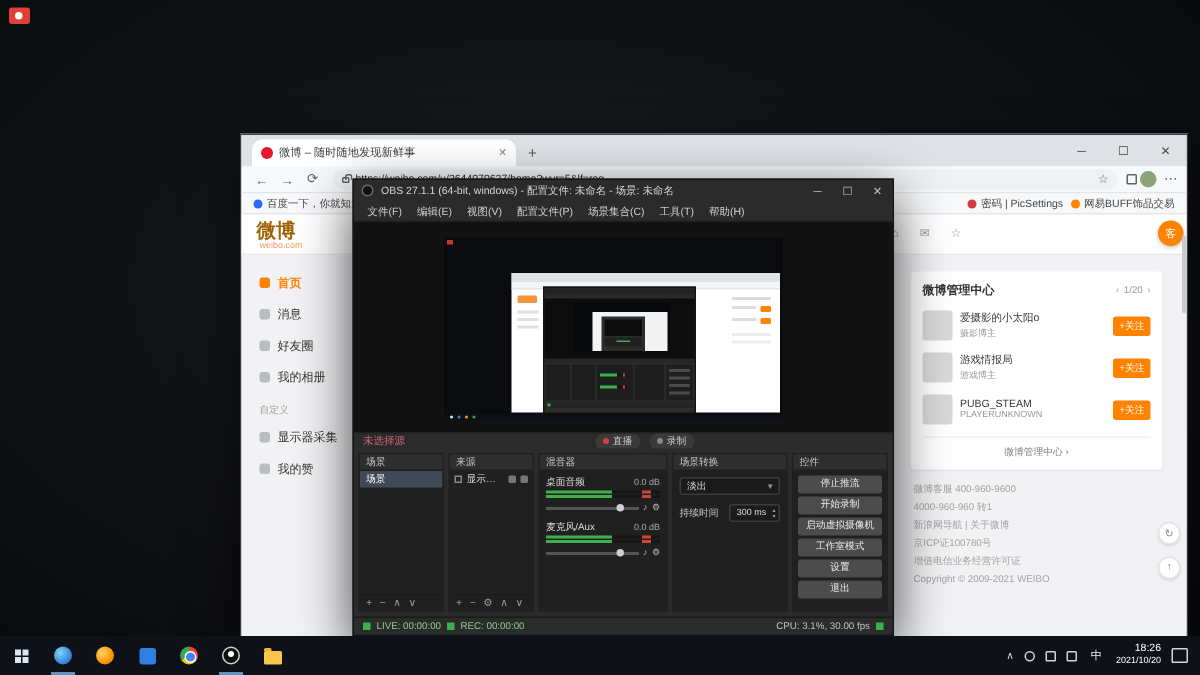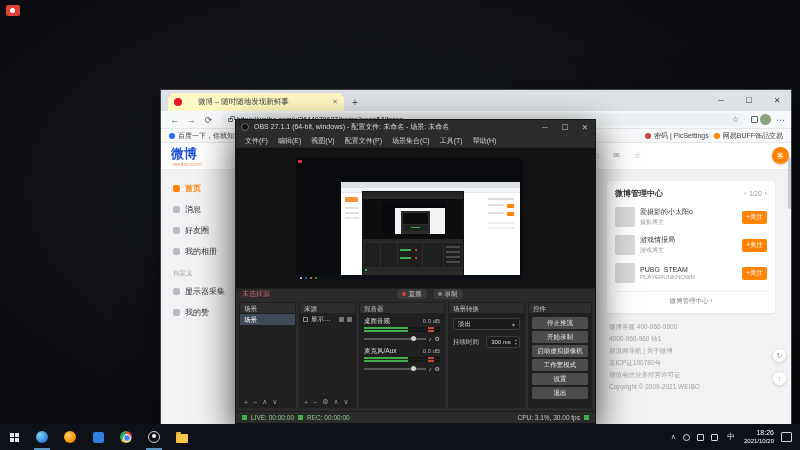--- a/index.html
+++ b/index.html
@@ -9,22 +9,22 @@
     background:radial-gradient(ellipse at 45% 42%, #1c1f25 0%, #101216 45%, #07080a 100%);}
 
   
   .badge{position:absolute;left:6px;top:5px;width:14px;height:11px;background:#df4038;border-radius:2px;}
   .badge-dot{position:absolute;left:4px;top:3px;width:5px;height:5px;background:#fff;border-radius:50%;}
 
   
   .win{position:absolute;left:160px;top:89px;width:632px;height:339px;background:#fff;
     box-shadow:0 10px 30px rgba(0,0,0,.65);border:1px solid #3c4043;z-index:1;}
   .tabs{height:21px;background:#dee1e6;display:flex;align-items:flex-end;}
-  .tab{margin-left:7px;height:18px;width:176px;background:#fef9c3;border-radius:7px 7px 0 0;
-    display:flex;align-items:center;gap:16px;padding:0 6px;}
+  .tab{margin-left:7px;height:18px;width:176px;background:#ffffff;border-radius:7px 7px 0 0;
+    display:flex;align-items:center;gap:4px;padding:0 6px;}
   .fav{width:8px;height:8px;border-radius:50%;background:#e6162d;flex:none;}
   .tab-title{font-size:7.5px;color:#3c4043;white-space:nowrap;overflow:hidden;text-overflow:ellipsis;flex:1;}
   .tab-close{font-size:7px;color:#888;flex:none;}
   .newtab{font-size:10px;color:#555;margin:0 0 3px 8px;}
   .wctl{margin-left:auto;display:flex;height:100%;}
   .wc{width:28px;display:flex;align-items:center;justify-content:center;font-size:8px;color:#444;}
 
   .tbar{height:18px;background:#f7f8f9;border-bottom:1px solid #e3e5e8;display:flex;align-items:center;padding:0 6px;gap:2px;}
   .navic{width:15px;text-align:center;font-size:9px;color:#5f6368;}
   .addr{flex:1;height:13px;background:#eef1f3;border-radius:7px;display:flex;align-items:center;padding:0 6px;gap:4px;margin:0 4px;}
@@ -37,21 +37,21 @@
   .menu3{font-size:9px;color:#5f6368;margin-left:3px;}
 
   .bbar{height:14px;background:#f7f8f9;border-bottom:1px solid #e3e5e8;display:flex;align-items:center;padding:0 8px;gap:5px;}
   .bm{display:flex;align-items:center;gap:3px;}
   .bdot{width:6px;height:6px;border-radius:50%;flex:none;}
   .bm-label{font-size:7px;color:#444;white-space:nowrap;}
   .bspacer{flex:1;}
 
   .page{position:relative;height:286px;background:#f2f2f5;overflow:hidden;}
   .pheader{height:27px;background:#fff;border-bottom:1px solid #ebebeb;position:relative;}
-  .wlogo{position:absolute;left:10px;top:4px;font-size:13px;font-weight:bold;color:#1d4ed8;line-height:13px;}
+  .wlogo{position:absolute;left:10px;top:4px;font-size:13px;font-weight:bold;color:#a16207;line-height:13px;}
   .wlogo-sub{position:absolute;left:12px;top:18px;font-size:6px;color:#fb9a5e;}
   .phicons{position:absolute;right:150px;top:8px;display:flex;gap:14px;font-size:8px;color:#9a9a9a;}
 
   .snav{position:absolute;left:0;top:27px;width:78px;padding:8px 0 0 12px;}
   .snav-item{display:flex;align-items:center;gap:5px;height:21px;font-size:8px;color:#333;}
   .snav-item.active{color:#ff8200;font-weight:bold;}
   .ni{width:7px;height:7px;border-radius:2px;background:#b9bcc2;flex:none;}
   .snav-item.active .ni{background:#ff8200;}
   .snav-label-head{font-size:6.5px;color:#9a9a9a;margin:7px 0 3px;}
 

